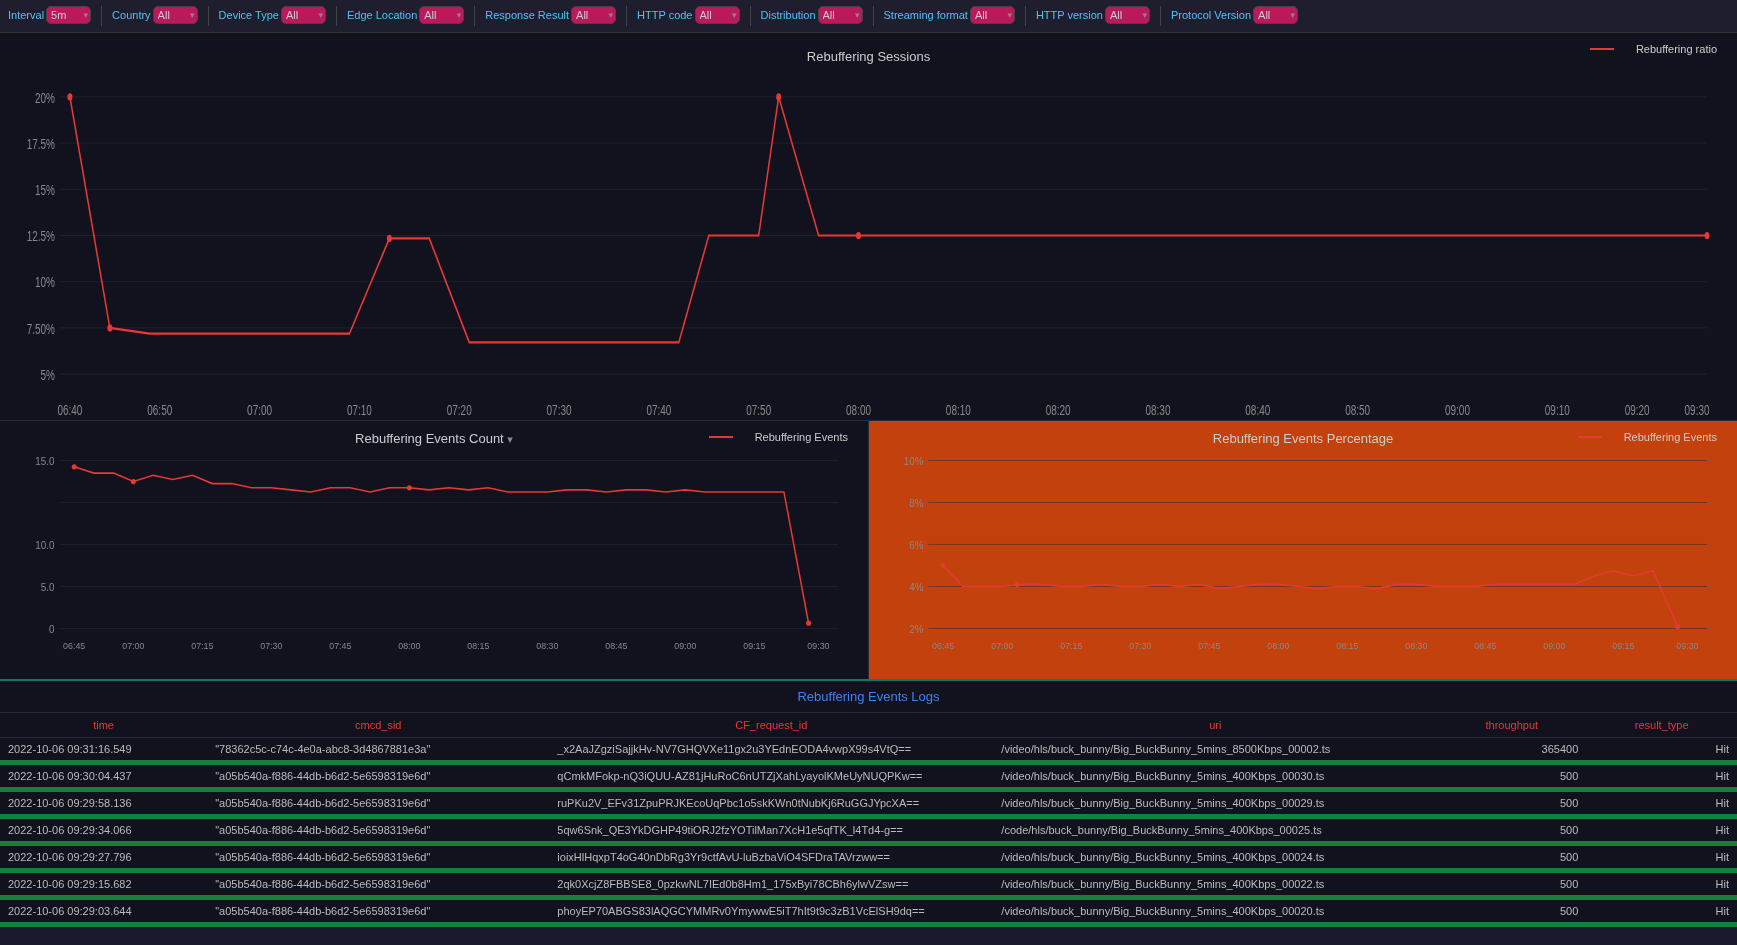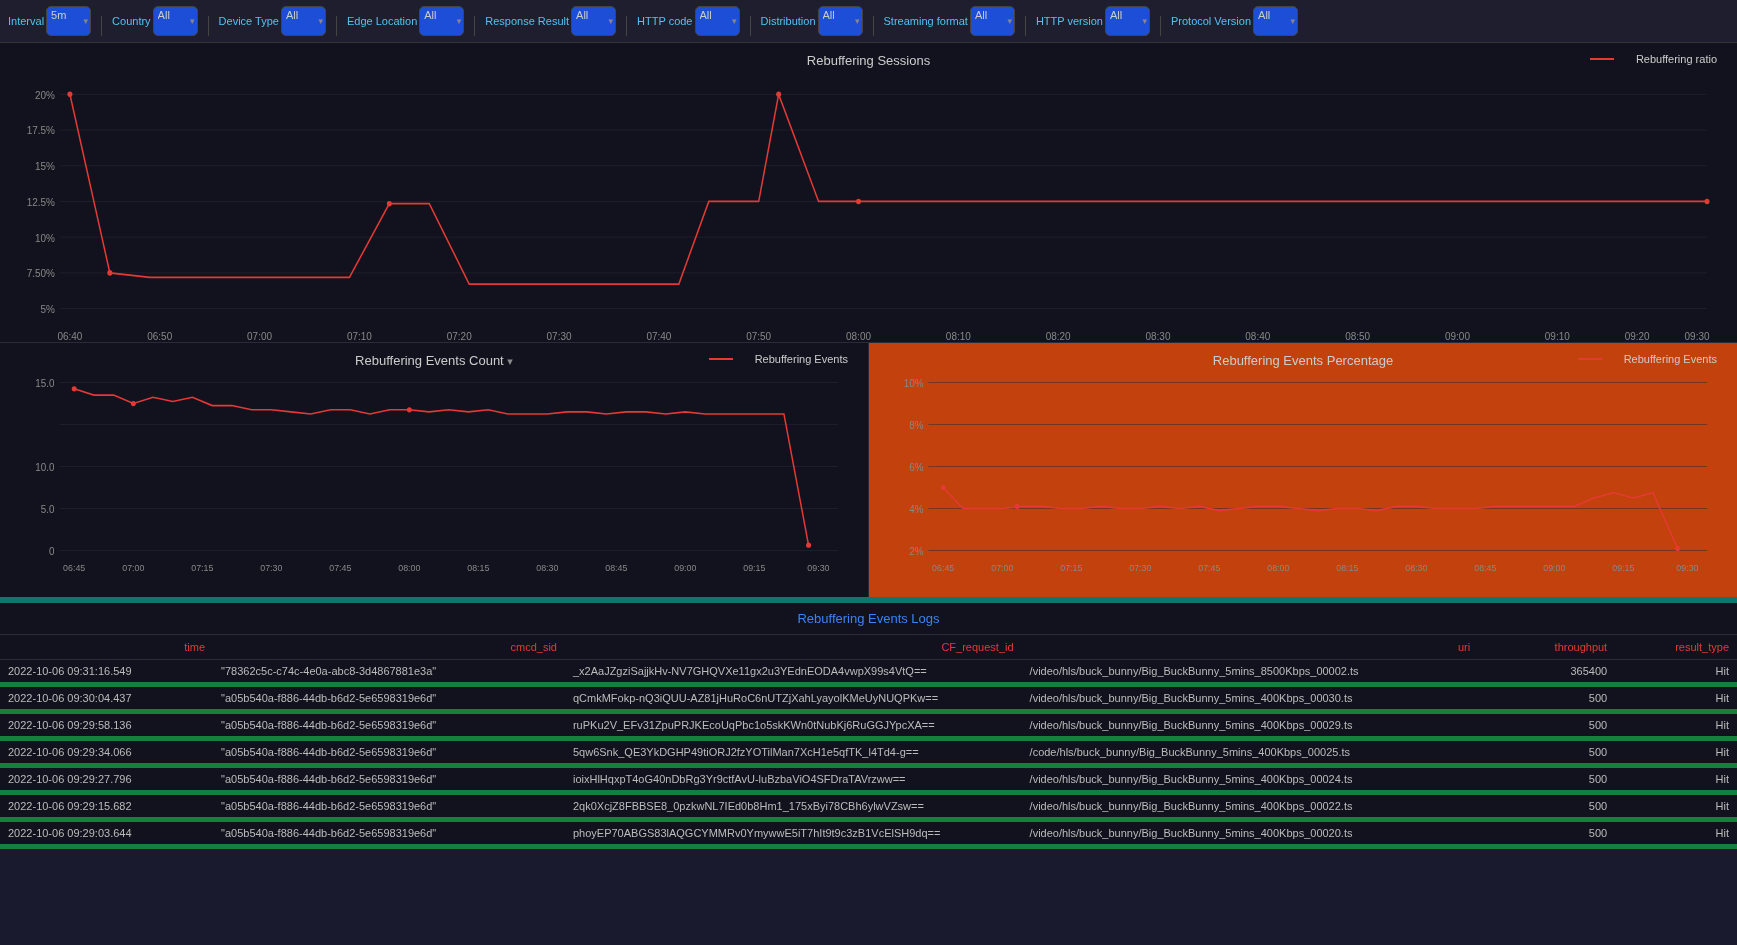--- a/index.html
+++ b/index.html
@@ -7,45 +7,45 @@
       background: #1a1a2e;
       color: #ccc;
       font-family: -apple-system, BlinkMacSystemFont, 'Segoe UI', sans-serif;
       font-size: 12px;
       overflow-x: hidden;
     }
 
     
     .filter-bar {
       display: flex;
-      align-items: flex-end;
+      align-items: flex-start;
       background: #1e1e2e;
       border-bottom: 1px solid #333;
       padding: 6px 8px;
       gap: 8px;
       flex-wrap: nowrap;
       overflow-x: auto;
     }
     .filter-group {
       display: flex;
       align-items: center;
       gap: 2px;
       white-space: nowrap;
     }
     .filter-label {
       color: #4fc3f7;
       font-size: 11px;
       font-weight: 500;
     }
     .filter-select {
-      background: #1d4ed8;
+      background: #be185d;
       border: 1px solid #444;
       color: #ccc;
       font-size: 11px;
-      padding: 2px 16px 14px 4px;
+      padding: 2px 16px 2px 4px;
       border-radius: 5px;
       appearance: none;
       cursor: pointer;
       min-width: 45px;
     }
     .select-wrapper {
       position: relative;
       display: inline-block;
     }
     .select-wrapper::after {
@@ -62,22 +62,22 @@
       width: 1px;
       height: 20px;
       background: #444;
       margin: 0 2px;
     }
 
     
     .chart-top {
       background: #12121e;
       border-bottom: 1px solid #2a2a3a;
-      padding: 10px 20px 10px 20px;
-      height: 300px;
+      padding: 16px 20px 10px 20px;
+      height: 388px;
       position: relative;
     }
     .chart-title {
       text-align: center;
       color: #ccc;
       font-size: 13px;
       font-weight: 500;
       margin-bottom: 4px;
     }
     .chart-legend {
@@ -93,21 +93,21 @@
     .legend-line {
       width: 24px;
       height: 2px;
       background: #e53935;
     }
 
     
     .charts-bottom-row {
       display: flex;
       height: 260px;
-      border-bottom: 6px solid #0f766e;
+      border-bottom: 2px solid #0f766e;
     }
     .chart-bottom-left {
       flex: 1;
       background: #12121e;
       border-right: 1px solid #2a2a3a;
       padding: 10px 20px;
       position: relative;
     }
     .chart-bottom-right {
       flex: 1;
@@ -136,22 +136,22 @@
     }
     .data-table {
       width: 100%;
       border-collapse: collapse;
       font-size: 11px;
     }
     .data-table thead tr {
       border-bottom: 1px solid #2a2a3a;
     }
     .data-table th {
-      padding: 6px 8px;
-      text-align: right;
+      padding: 6px 24px;
+      text-align: center;
       color: #e53935;
       font-weight: 400;
       cursor: pointer;
       white-space: nowrap;
     }
     .data-table td {
       padding: 5px 8px;
       color: #bbb;
       border-bottom: 5px solid #15803d;
       white-space: nowrap;

